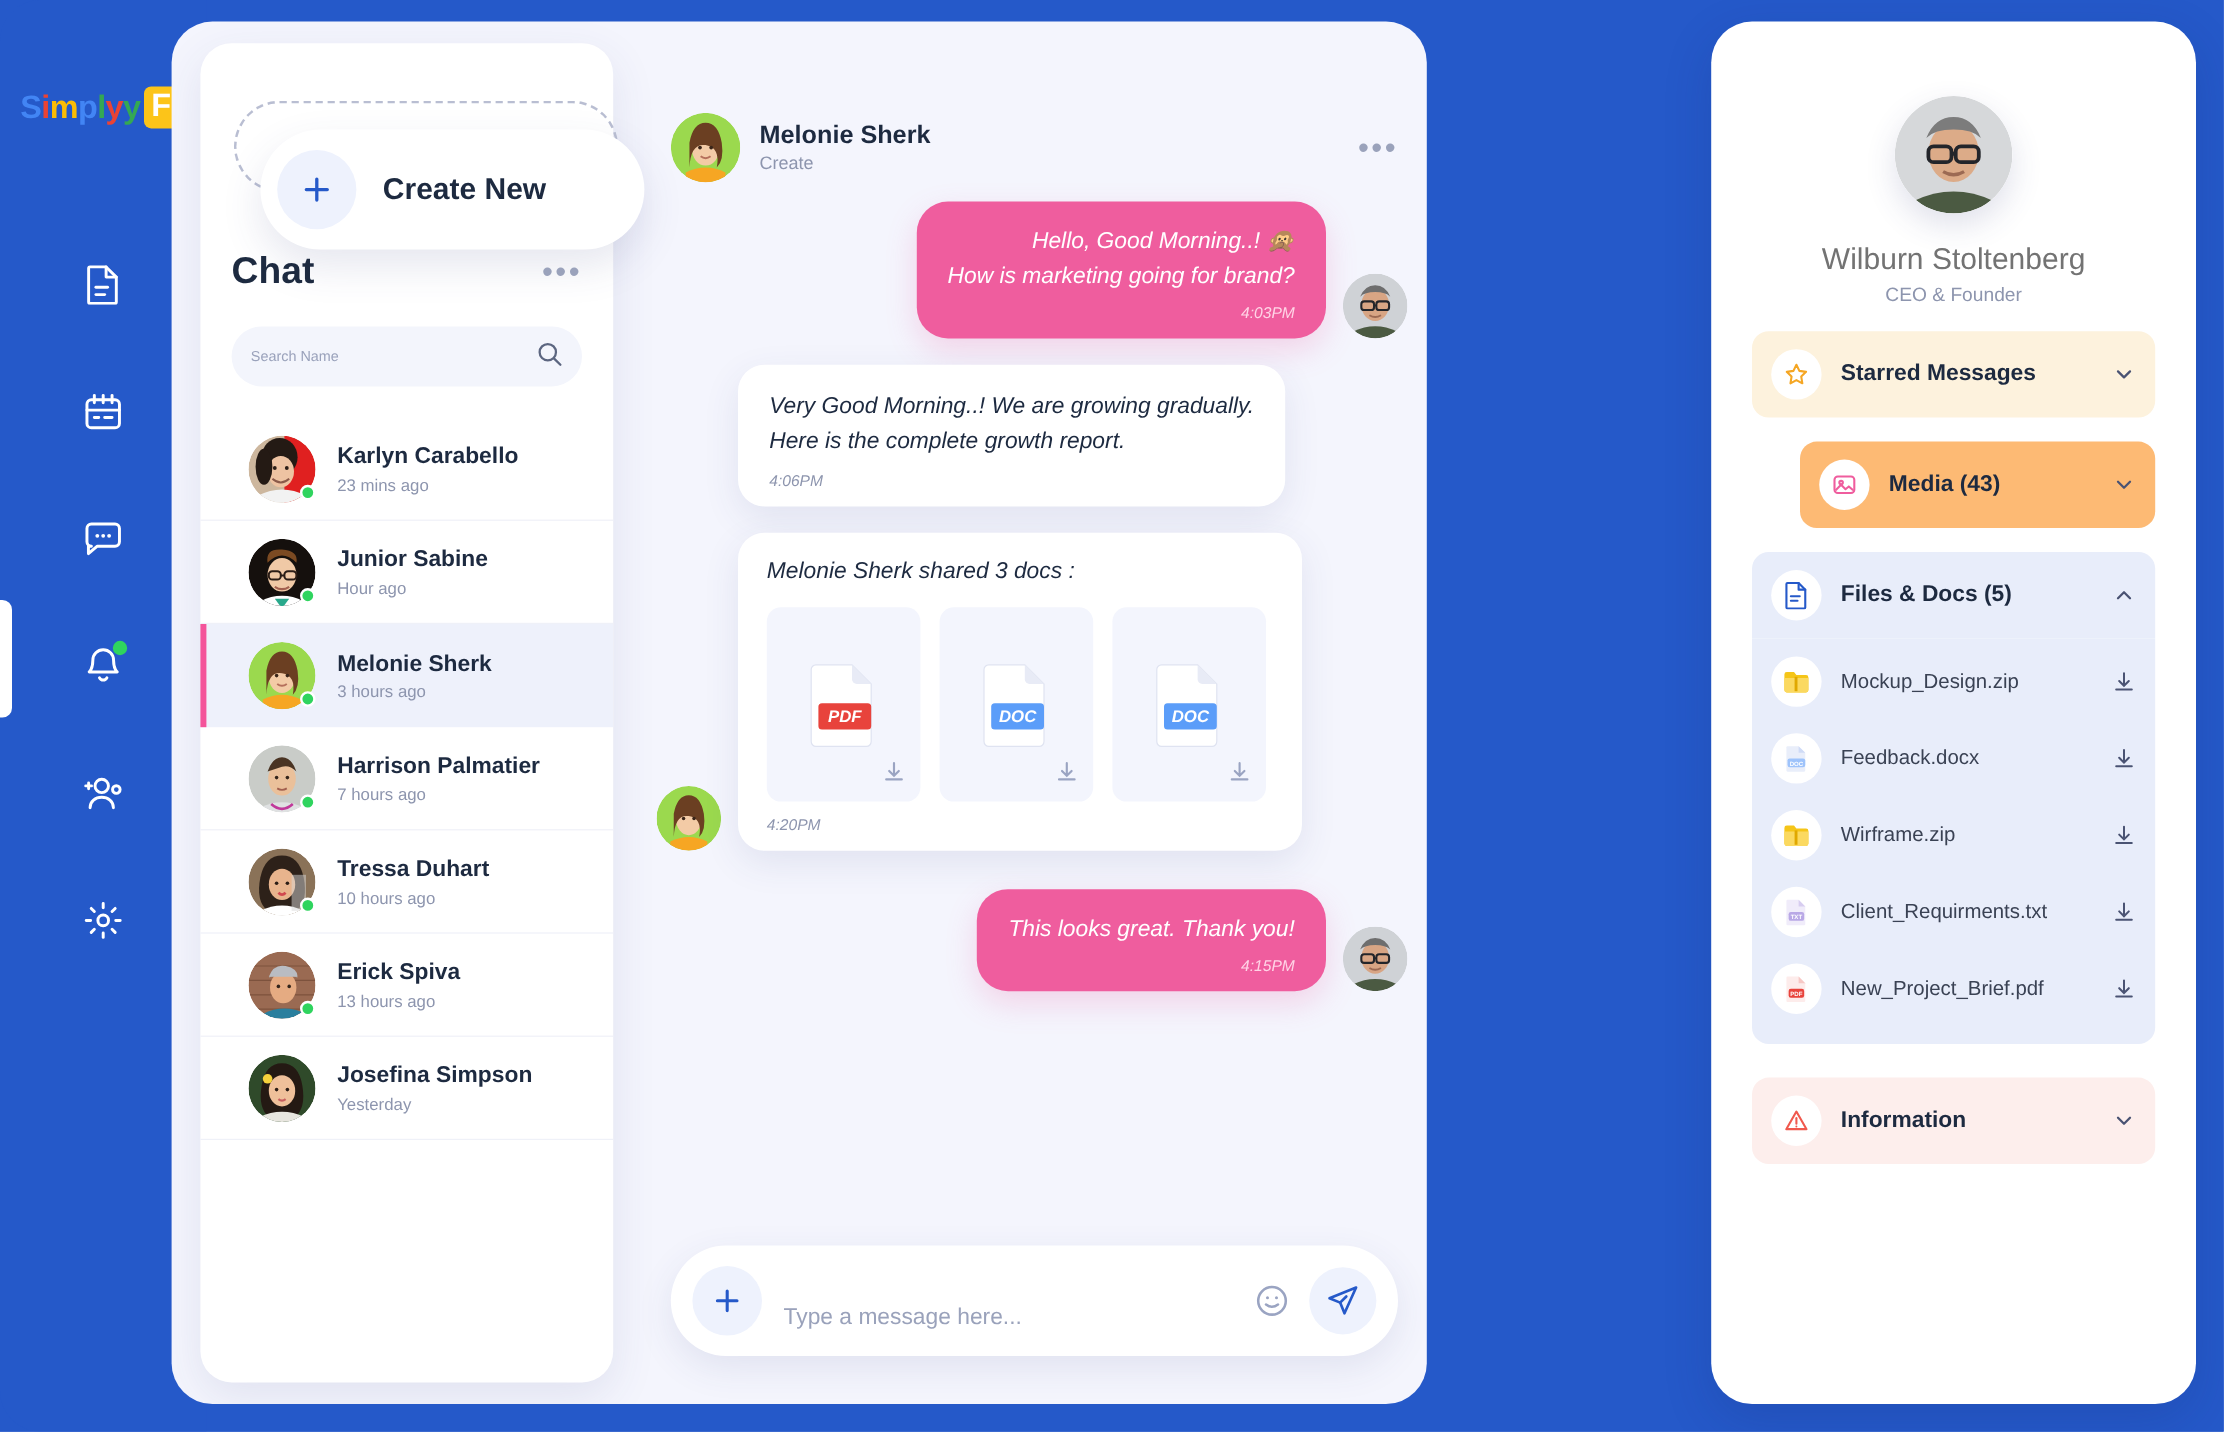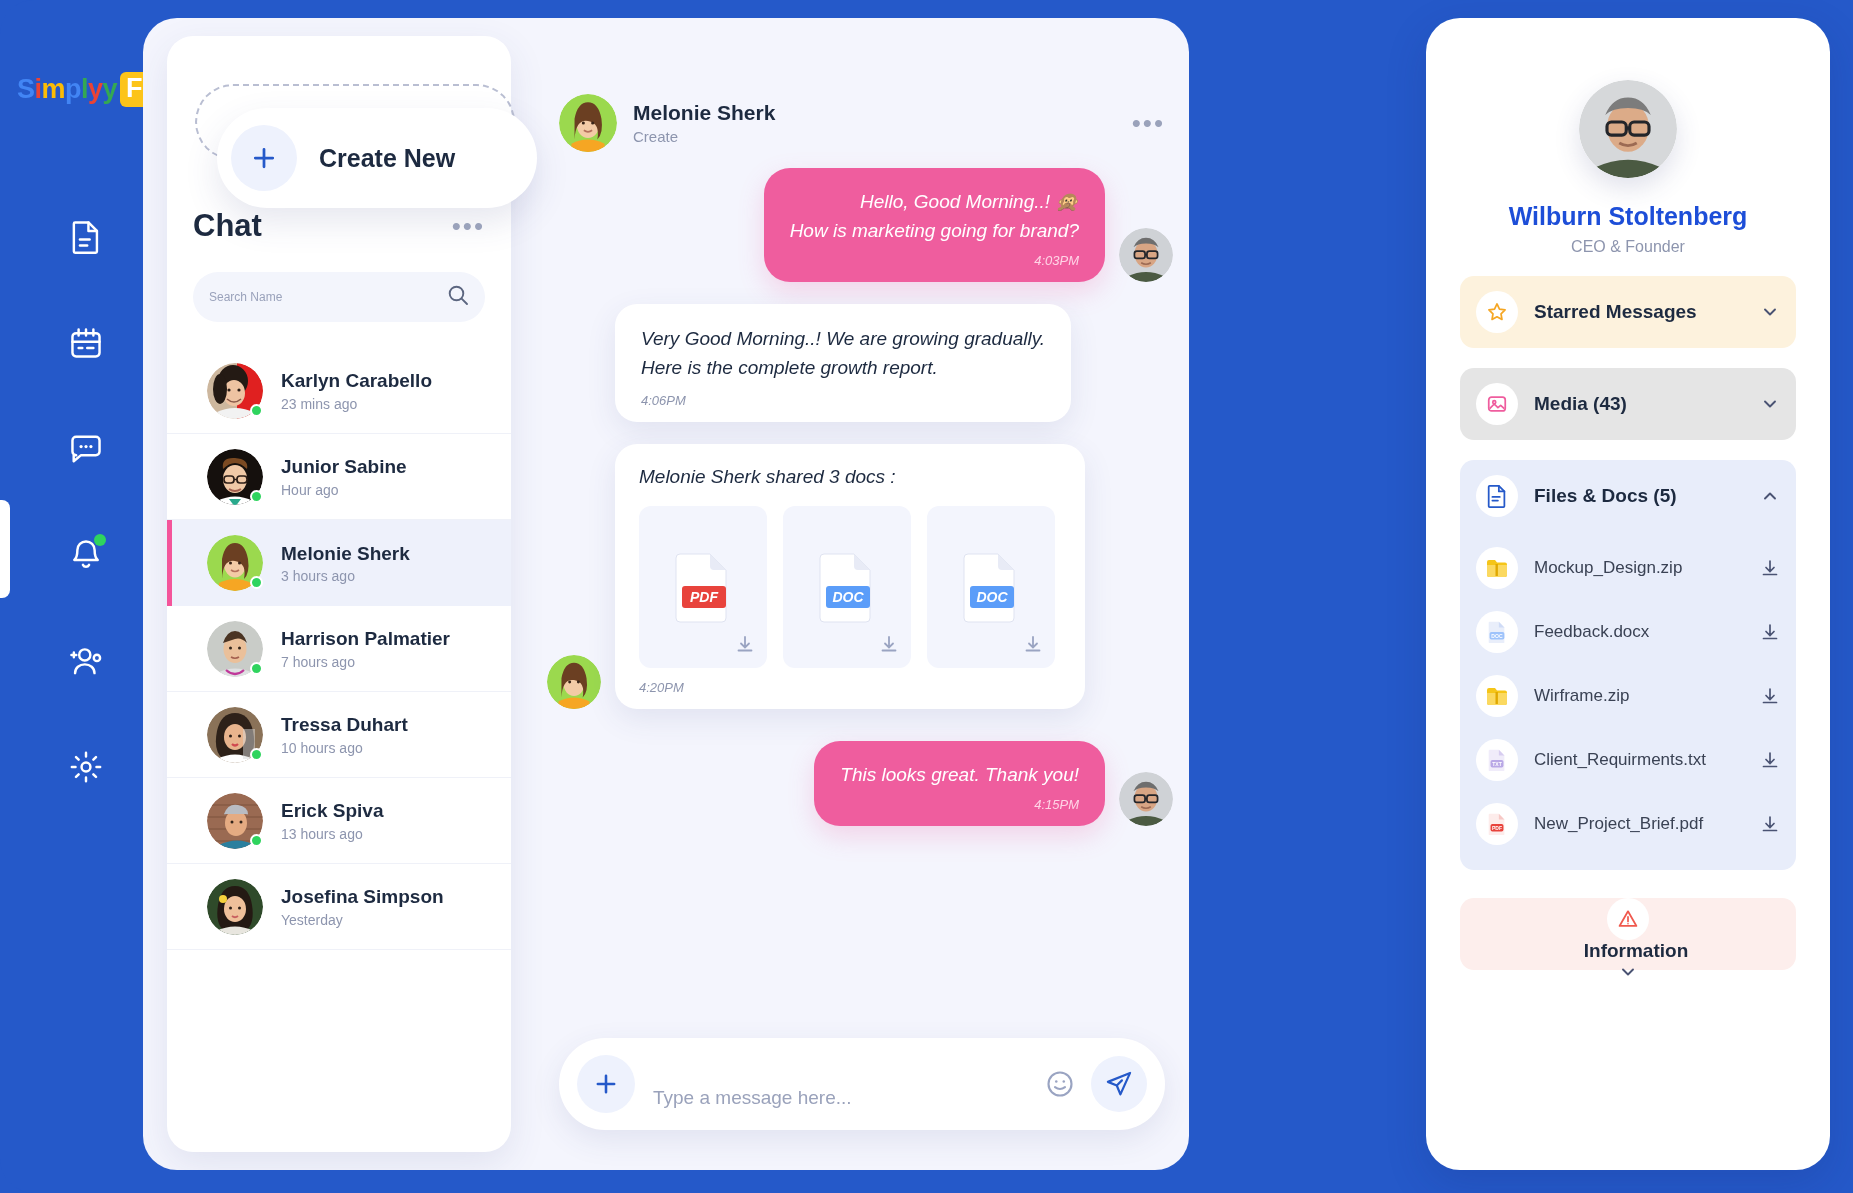--- a/index.html
+++ b/index.html
@@ -270,31 +270,31 @@
     width: 404px; height: 1152px;
     background: #ffffff; border-radius: 34px;
     box-shadow: 0 14px 40px rgba(20,40,110,0.18);
   }
   .profile { padding-top: 62px; text-align: center; }
   .profile-avatar {
     width: 98px; height: 98px; border-radius: 50%;
     margin: 0 auto; overflow: hidden;
     box-shadow: 0 10px 26px rgba(60,70,130,0.16);
   }
-  .profile-name { font-size: 25px; font-weight: bold; color: #1d4ed8; margin-top: 24px; }
+  .profile-name { font-size: 25px; font-weight: normal; color: #737373; margin-top: 24px; }
   .profile-role { font-size: 16px; color: #8d95ae; margin-top: 7px; }
 
   .acc { margin: 0 34px; }
   .acc-head {
     height: 72px; border-radius: 14px;
     display: flex; align-items: center; padding: 0 16px;
     margin-top: 20px; cursor: pointer;
   }
   .acc-head.starred { background: #fdf2dd; }
-  .acc-head.media   { background: #e5e5e5; }
+  .acc-head.media   { background: #fdba74; margin-left: 40px; }
   .acc-head.files   { background: #e8edfa; margin-bottom: 0; }
   .acc-head.info    { background: #fdeeec; }
   .acc-ico {
     width: 42px; height: 42px; border-radius: 50%;
     background: #ffffff; flex: none;
     display: flex; align-items: center; justify-content: center;
   }
   .acc-label { flex: 1; margin-left: 16px; font-size: 19px; font-weight: bold; color: #1d2a40; }
   .chev { color: #6d778f; display: flex; }
   .files-body {
@@ -954,21 +954,21 @@
           </div>
           <div class="file-name">New_Project_Brief.pdf</div>
           <span class="file-dl">
             <svg width="20" height="20" viewBox="0 0 20 20" fill="none" stroke="#4a5373" stroke-width="1.7" stroke-linecap="round">
                 <path d="M10 3v10M6 9.5l4 4 4-4M3.5 16.5h13"></path>
               </svg>
           </span>
         </div>
       </div>
 
-      <div class="acc-head info" style="margin-top:28px;flex-direction:column;">
+      <div class="acc-head info" style="margin-top:28px;">
         <div class="acc-ico">
           <svg width="22" height="22" viewBox="0 0 24 24" fill="none" stroke="#f0594e" stroke-width="1.9" stroke-linejoin="round" stroke-linecap="round">
             <path d="M12 3.6l9.2 16H2.8z"></path>
               <path d="M12 9.6v5"></path>
               <circle cx="12" cy="17.2" r="0.9" fill="#f0594e" stroke="none"></circle>
           </svg>
         </div>
         <div class="acc-label">Information</div>
         <span class="chev">
           <svg width="20" height="20" viewBox="0 0 20 20" fill="none" stroke="#4a5373" stroke-width="1.9" stroke-linecap="round" stroke-linejoin="round">

